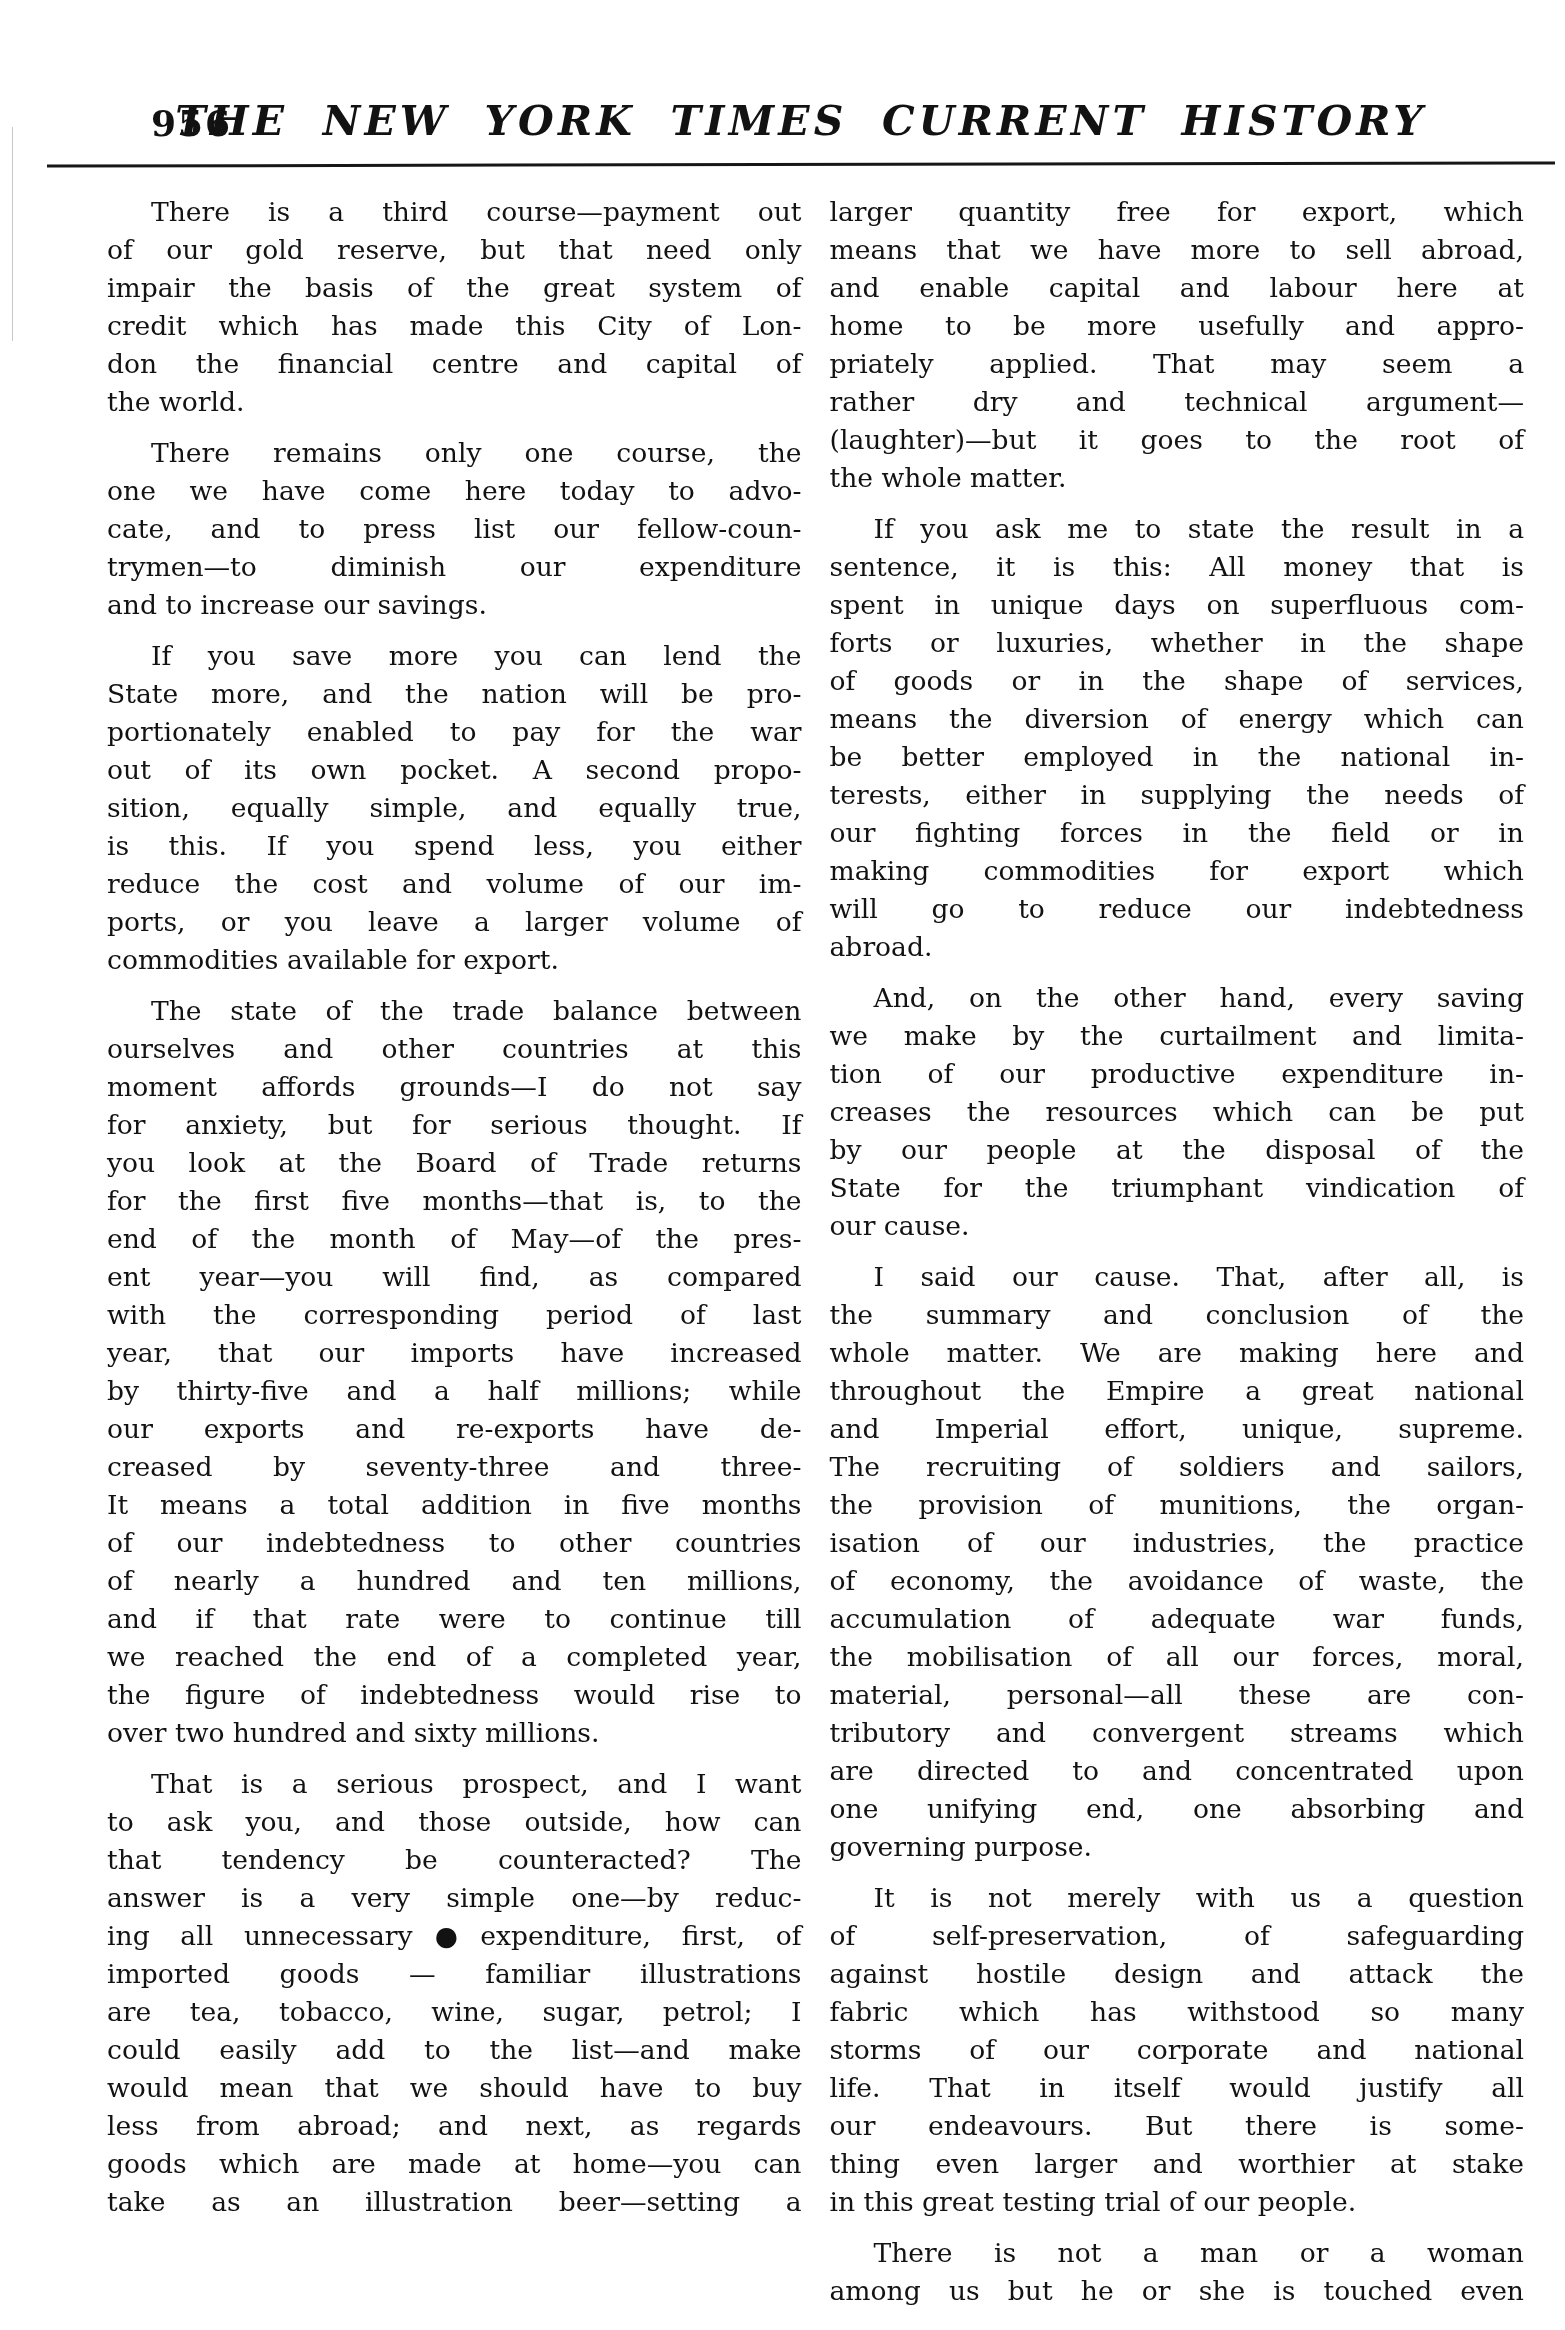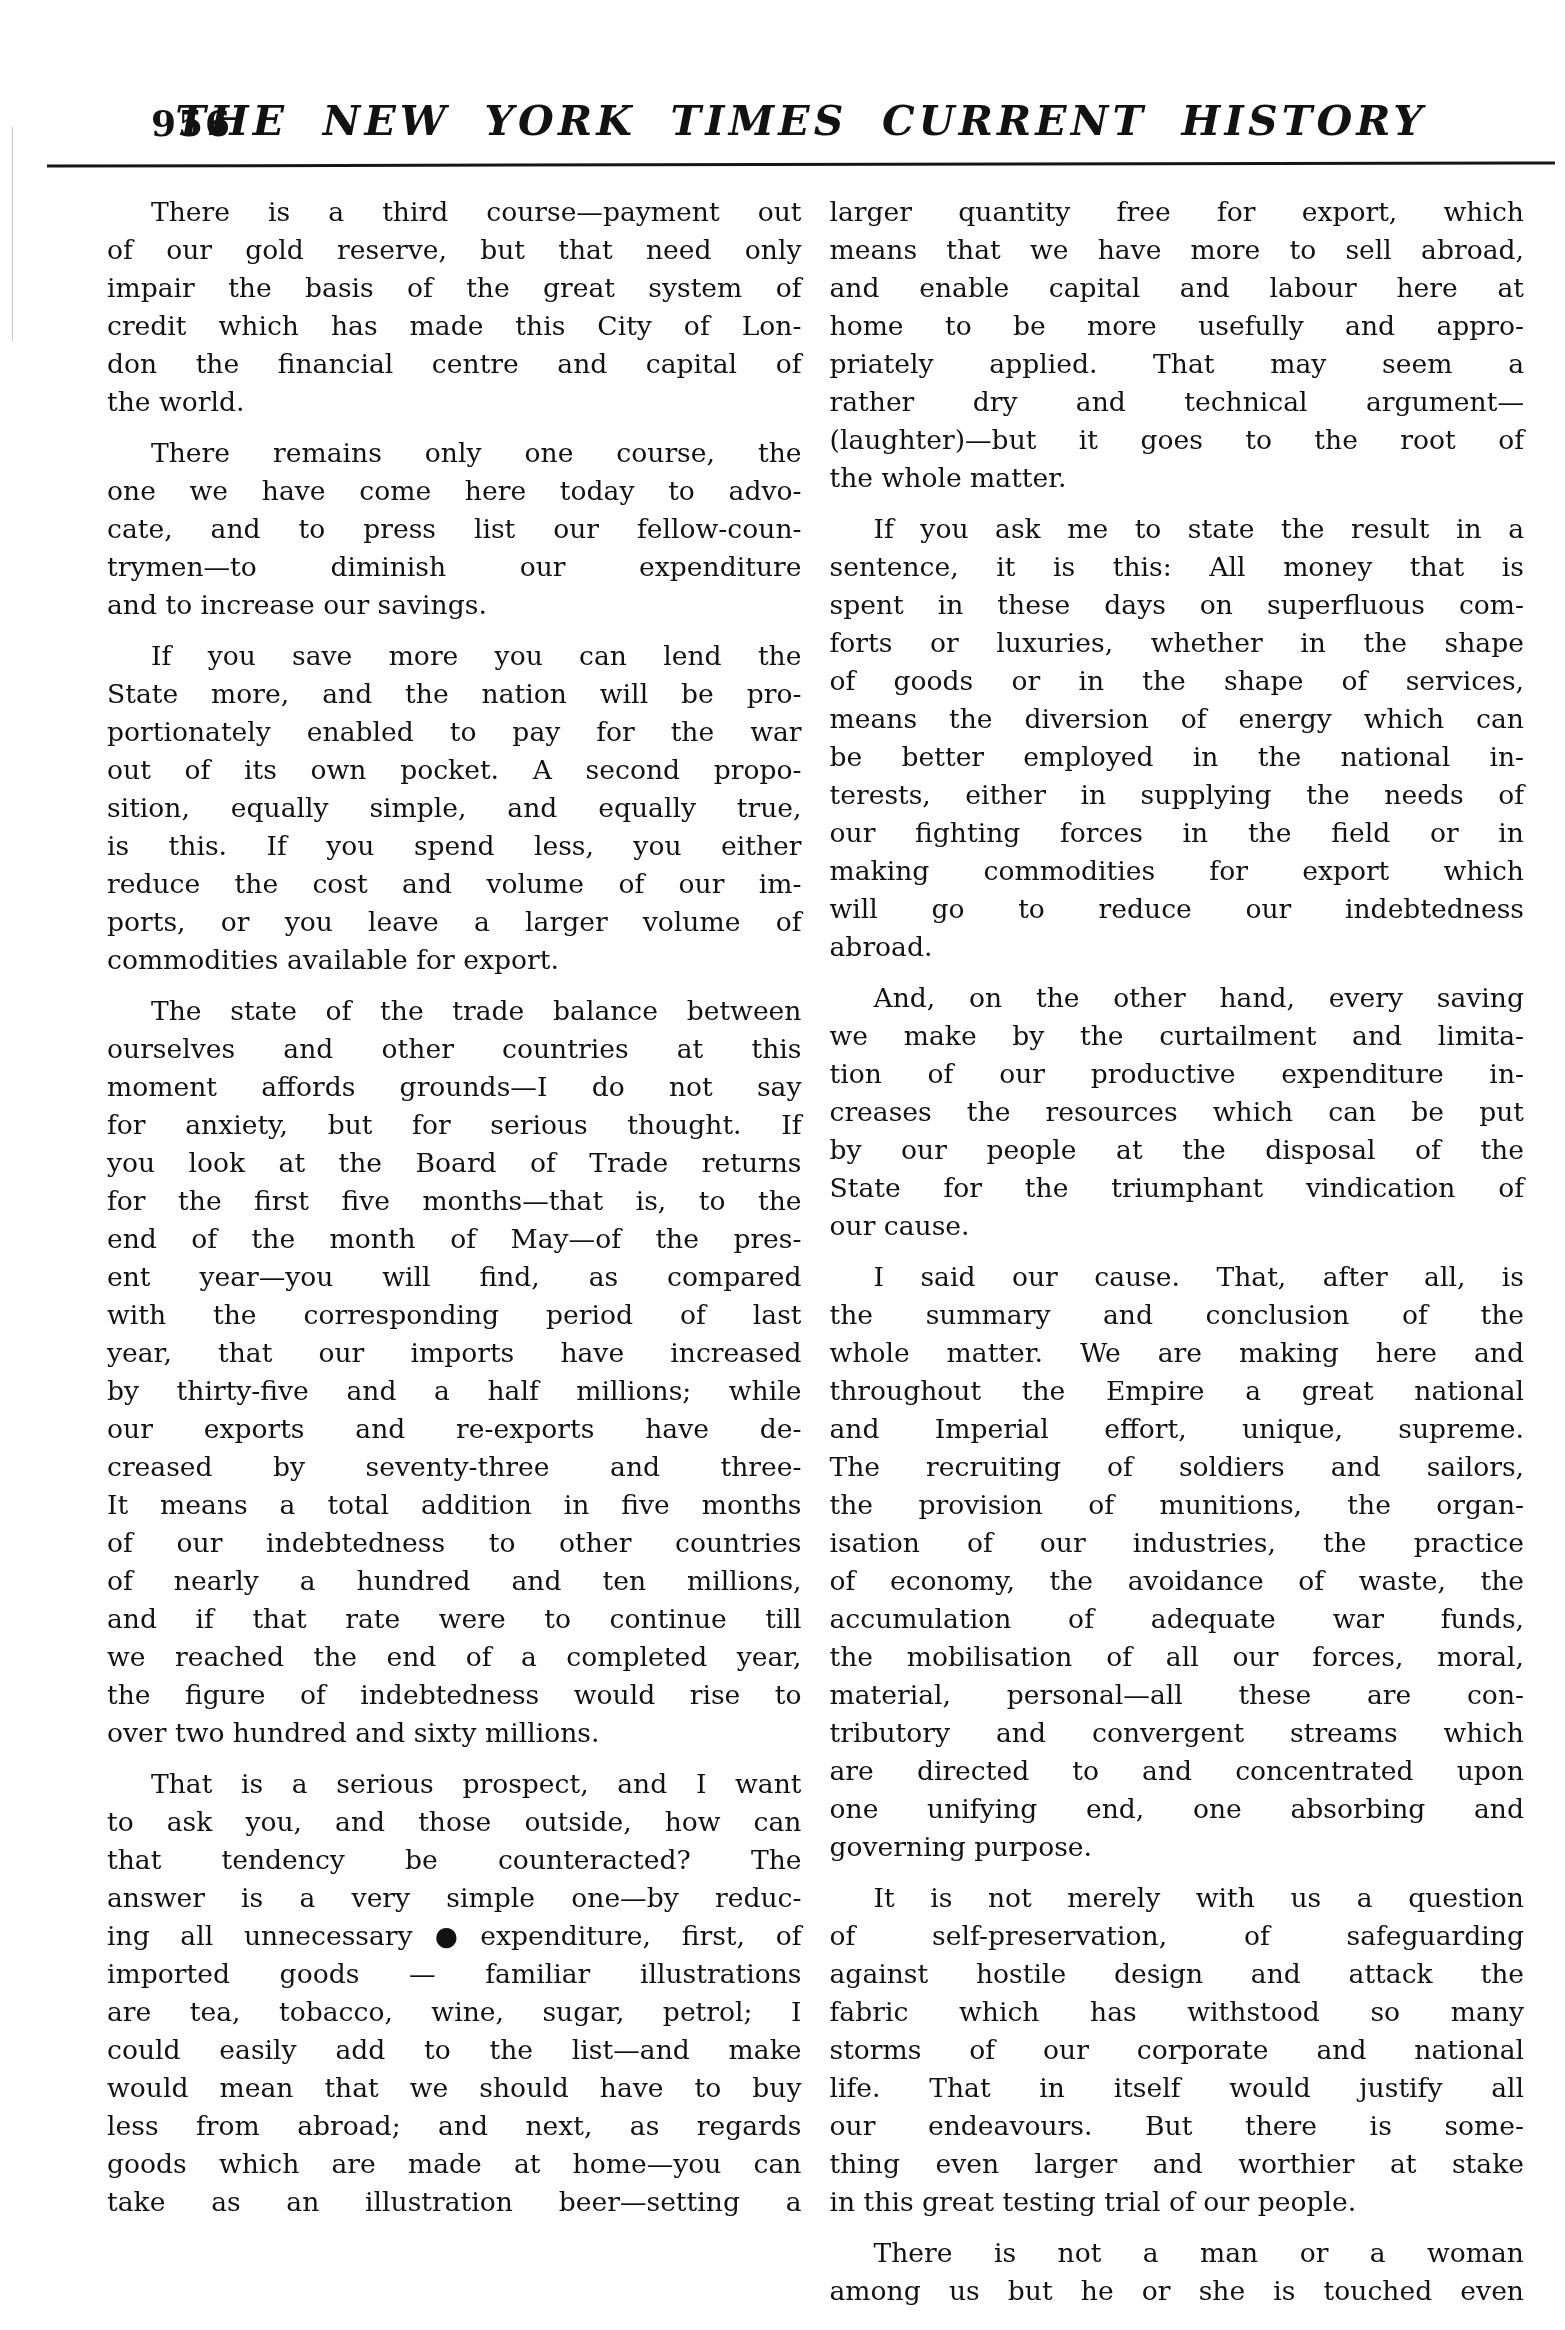--- a/index.html
+++ b/index.html
@@ -154,21 +154,21 @@
           <div class="line">and enable capital and labour here at</div>
           <div class="line">home to be more usefully and appro-</div>
           <div class="line">priately applied. That may seem a</div>
           <div class="line">rather dry and technical argument—</div>
           <div class="line">(laughter)—but it goes to the root of</div>
           <div class="line para-end">the whole matter.</div>
         </div>
         <div class="paragraph">
           <div class="line first-indent">If you ask me to state the result in a</div>
           <div class="line">sentence, it is this: All money that is</div>
-          <div class="line">spent in these days on superfluous com-</div>
+          <div class="line">spent in unique days on superfluous com-</div>
           <div class="line">forts or luxuries, whether in the shape</div>
           <div class="line">of goods or in the shape of services,</div>
           <div class="line">means the diversion of energy which can</div>
           <div class="line">be better employed in the national in-</div>
           <div class="line">terests, either in supplying the needs of</div>
           <div class="line">our fighting forces in the field or in</div>
           <div class="line">making commodities for export which</div>
           <div class="line">will go to reduce our indebtedness</div>
           <div class="line para-end">abroad.</div>
         </div>

